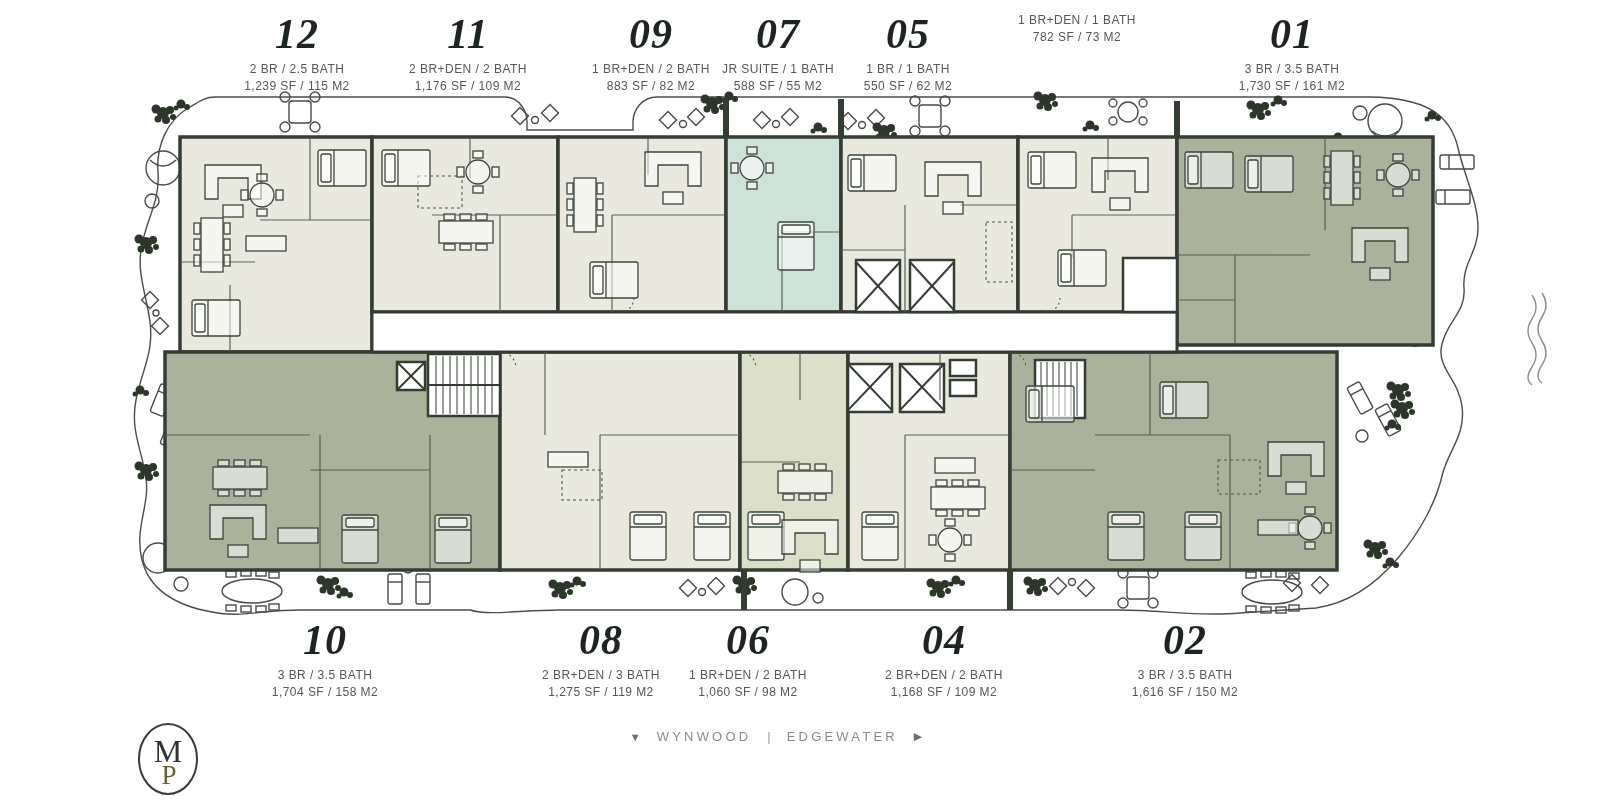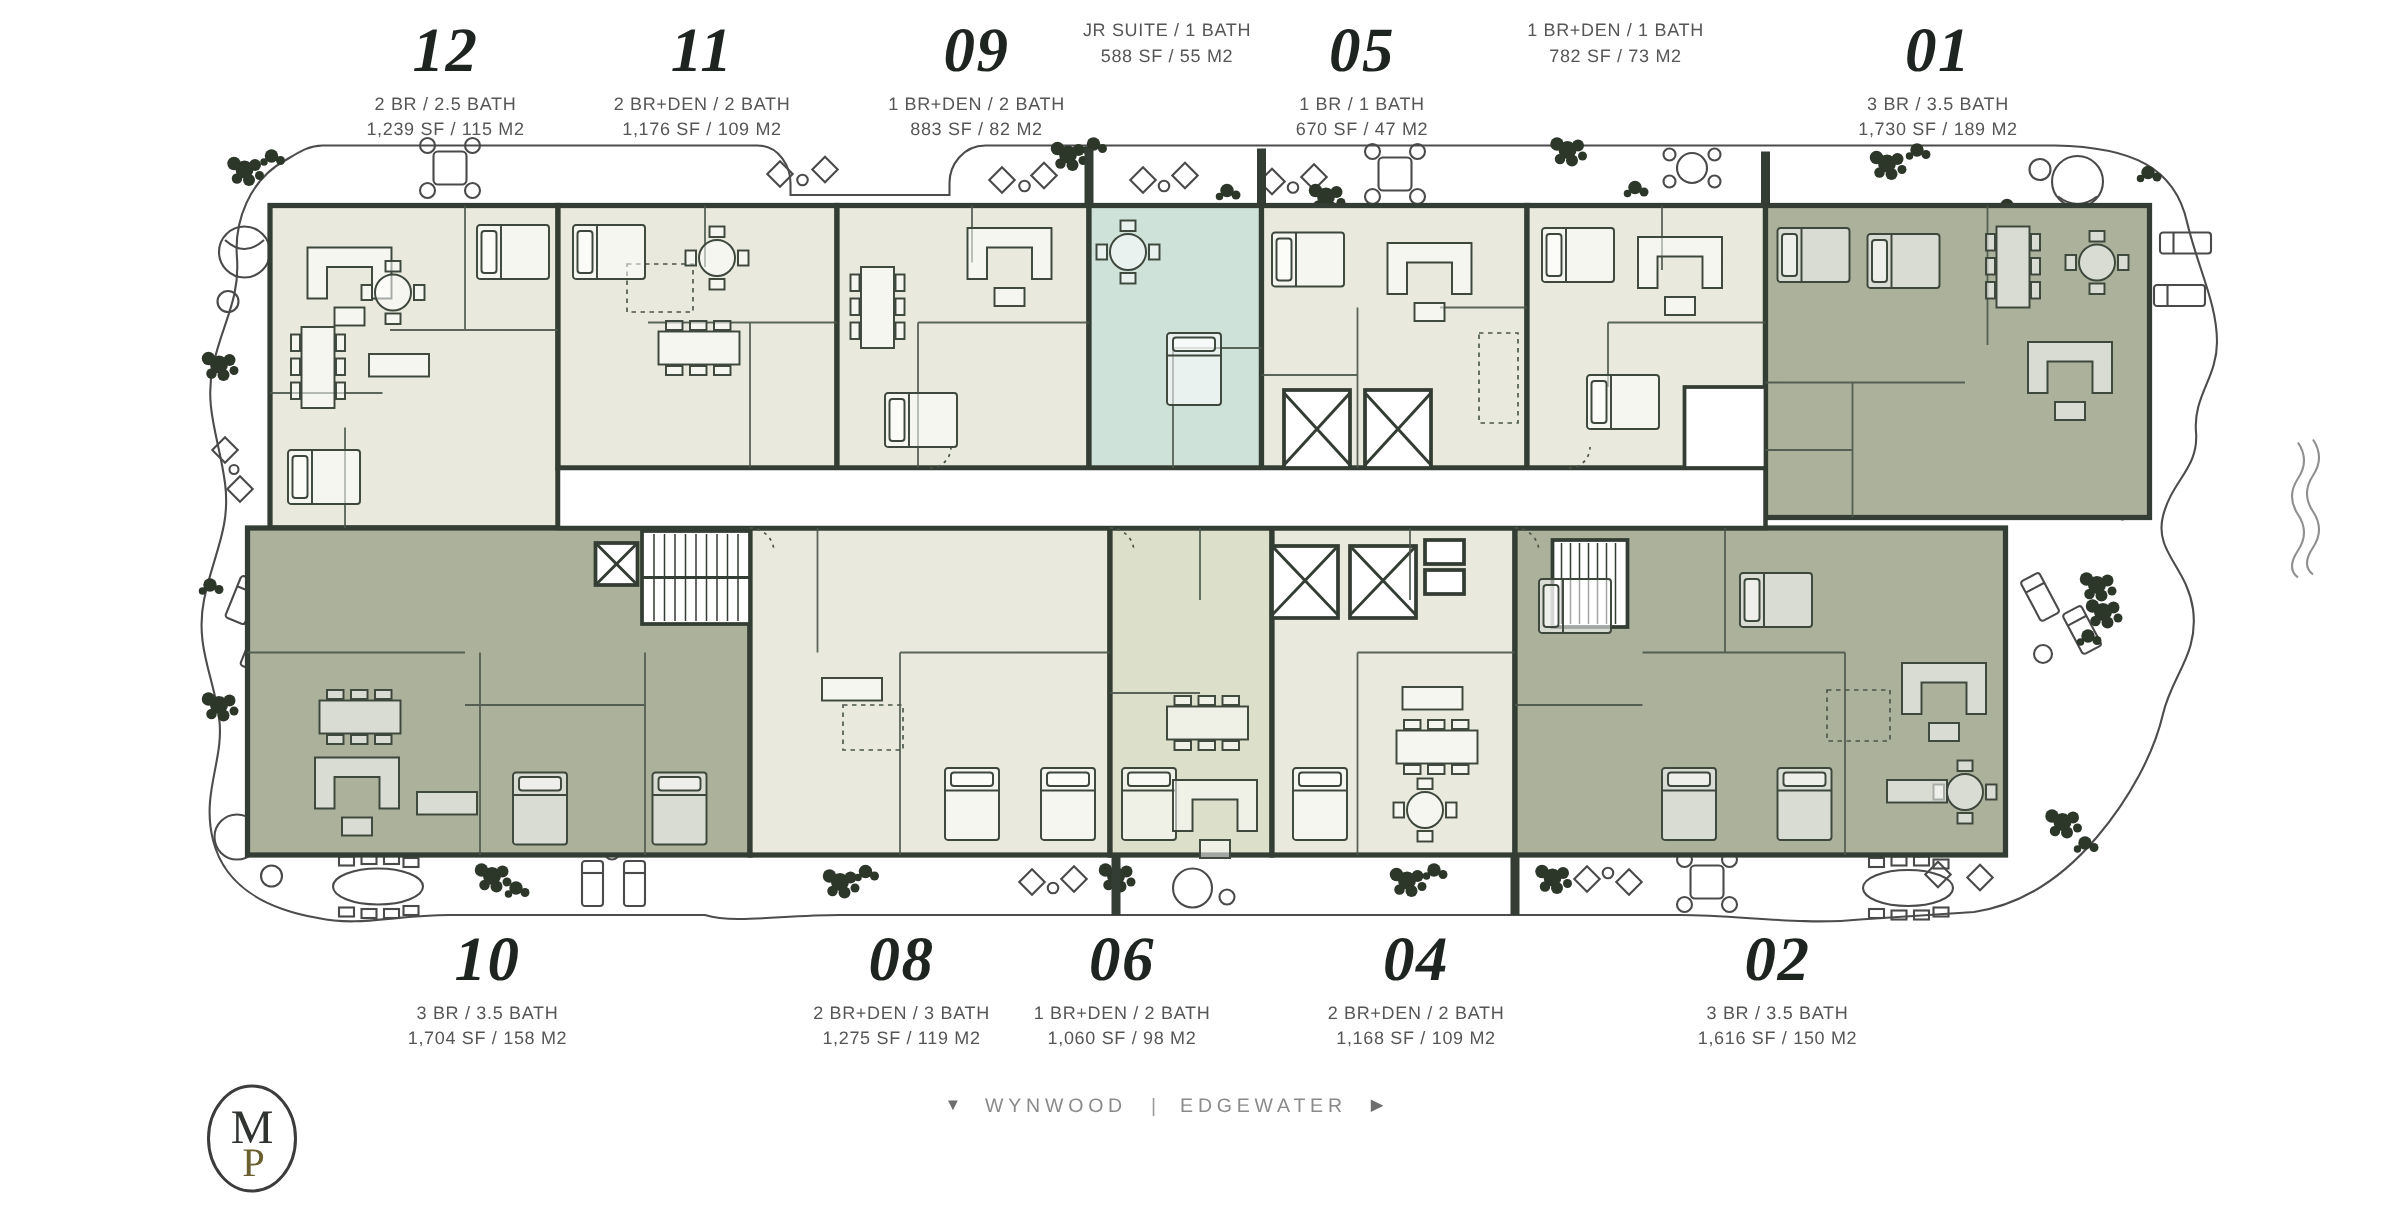--- a/index.html
+++ b/index.html
@@ -374,36 +374,37 @@
     <div class="num">11</div>
     <div class="meta">2 BR+DEN / 2 BATH</div>
     <div class="meta">1,176 SF / 109 M2</div>
   </div>
   <div class="unit-label" style="left:651px;top:12px">
     <div class="num">09</div>
     <div class="meta">1 BR+DEN / 2 BATH</div>
     <div class="meta">883 SF / 82 M2</div>
   </div>
   <div class="unit-label" style="left:778px;top:12px">
+    <div class="num">07</div>
     <div class="meta">JR SUITE / 1 BATH</div>
     <div class="meta">588 SF / 55 M2</div>
   </div>
   <div class="unit-label" style="left:908px;top:12px">
     <div class="num">05</div>
     <div class="meta">1 BR / 1 BATH</div>
-    <div class="meta">670 SF / 47 M2</div>
+    <div class="meta">550 SF / 62 M2</div>
   </div>
   <div class="unit-label" style="left:1077px;top:12px">
     <div class="meta">1 BR+DEN / 1 BATH</div>
     <div class="meta">782 SF / 73 M2</div>
   </div>
   <div class="unit-label" style="left:1292px;top:12px">
     <div class="num">01</div>
     <div class="meta">3 BR / 3.5 BATH</div>
-    <div class="meta">1,730 SF / 189 M2</div>
+    <div class="meta">1,730 SF / 161 M2</div>
   </div>
 
   <div class="unit-label" style="left:325px;top:618px">
     <div class="num">10</div>
     <div class="meta">3 BR / 3.5 BATH</div>
     <div class="meta">1,704 SF / 158 M2</div>
   </div>
   <div class="unit-label" style="left:601px;top:618px">
     <div class="num">08</div>
     <div class="meta">2 BR+DEN / 3 BATH</div>

